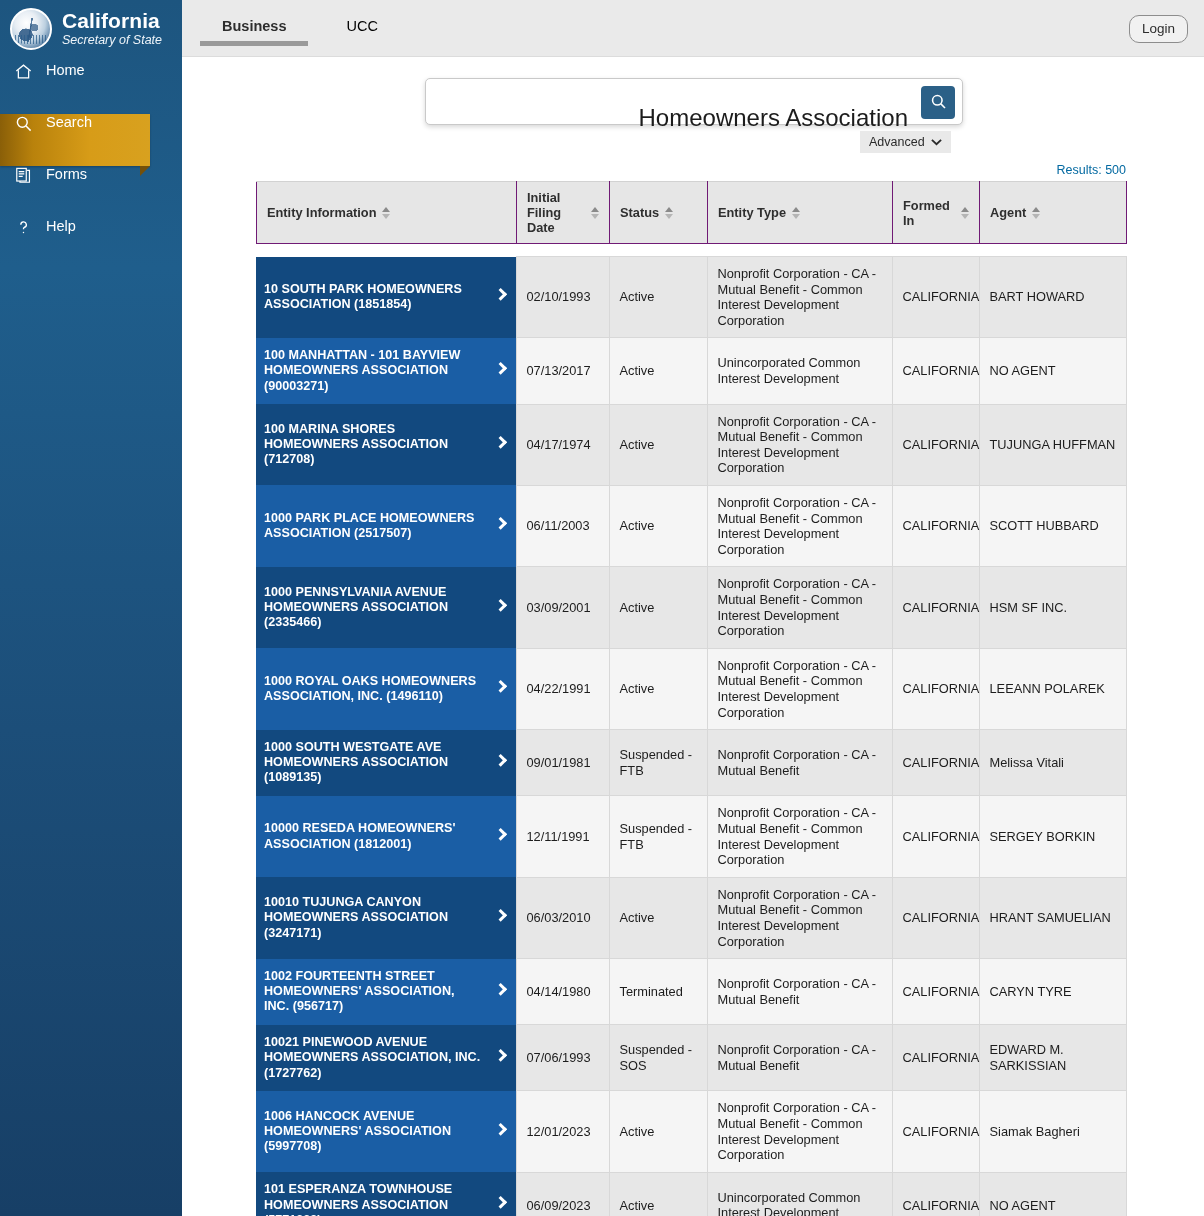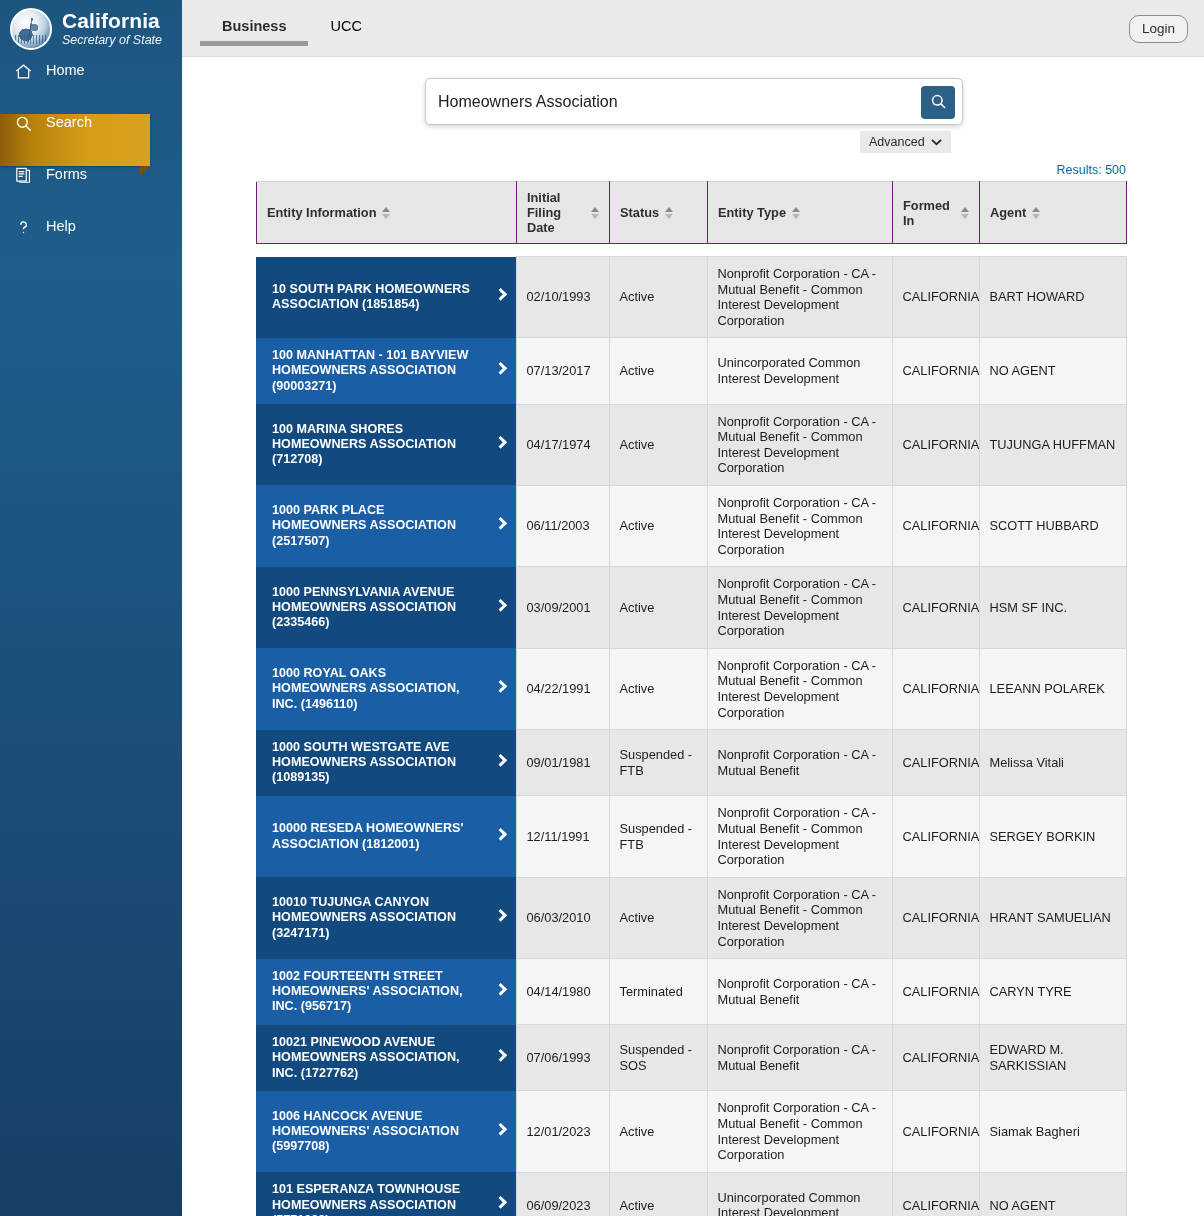--- a/index.html
+++ b/index.html
@@ -54,42 +54,42 @@
   .nav-item.active::after {
     content: ""; position: absolute; right: 0; bottom: -10px;
     border-left: 10px solid #74500a; border-bottom: 10px solid transparent;
   }
 
   
   .topbar {
     position: absolute; left: 182px; top: 0; width: 1022px; height: 57px;
     background: #eaeaea; border-bottom: 1px solid #dcdcdc;
   }
-  .tabs { position: absolute; left: 18px; top: 18px; display: flex; }
+  .tabs { position: absolute; left: 18px; top: 18px; display: flex; gap: 16px; }
   .tab { position: relative; padding: 0 22px 12px 22px; font-size: 14.5px; color: #000000; cursor: pointer; }
   .tab.active { font-weight: bold; color: #2d2d2d; }
   .tab.active::after {
     content: ""; position: absolute; left: 0; right: 0; bottom: 0; height: 5px; background: #9a9a9a;
   }
   .login-btn {
     position: absolute; right: 16px; top: 15px; height: 28px; min-width: 56px; padding: 0 12px;
     background: #f1f1f1; border: 1px solid #8d8d8d; border-radius: 10px;
     font-size: 13.5px; color: #2d2d2d; cursor: pointer; line-height: 26px; text-align: center;
   }
 
   
   .search-wrap { position: absolute; left: 425px; top: 78px; width: 538px; }
   .search-box {
     position: relative; height: 47px; background: #ffffff;
     border: 1px solid #c9c9c9; border-radius: 5px; box-shadow: 0 2px 5px rgba(0,0,0,.16);
   }
   .search-input {
-    position: absolute; left: 12px; top: 0; width: 470px; height: 45px;
-    border: 0; outline: 0; font-size: 16px; color: #1c1c1c;
-    font-family: "Liberation Sans", sans-serif; background: transparent;
+    position: absolute; left: 12px; top: 16px; width: 470px; height: 45px;
+    border: 0; outline: 0; font-size: 24px; color: #1c1c1c;
+    font-family: "Liberation Sans", sans-serif; background: transparent; text-align: right;
   }
   .search-btn {
     position: absolute; right: 7px; top: 7px; width: 34px; height: 33px;
     background: #2b6087; border: 0; border-radius: 4px; cursor: pointer;
     display: flex; align-items: center; justify-content: center;
   }
   .advanced-btn {
     position: absolute; left: 435px; top: 53px; height: 22px; padding: 0 9px;
     background: #e9e9e9; font-size: 12.5px; color: #2b2b2b; cursor: pointer;
     display: flex; align-items: center; gap: 6px;
@@ -113,21 +113,21 @@
   .sortico i { width: 0; height: 0; display: block; border-left: 4px solid transparent; border-right: 4px solid transparent; }
   .sortico i.up { border-bottom: 5px solid #8a8a8a; }
   .sortico i.dn { border-top: 5px solid #b5b5b5; }
 
   tbody td {
     border: 1px solid #d8d8d8; padding: 9px 10px; vertical-align: middle;
     font-size: 12.8px; color: #1d1d1d; line-height: 1.22;
   }
   td.c-entity {
     color: #ffffff; font-weight: bold; font-size: 12.6px; border: 0;
-    padding: 10px 34px 10px 16px; position: relative; line-height: 1.22; cursor: pointer;
+    padding: 10px 34px 10px 8px; position: relative; line-height: 1.22; cursor: pointer;
   }
   tr.odd td.c-entity { background: #12497f; }
   tr.even td.c-entity { background: #1a5ea5; }
   tr.odd td:not(.c-entity) { background: #e7e7e7; }
   tr.even td:not(.c-entity) { background: #f5f5f5; }
   .chev {
     position: absolute; right: 14px; top: 50%; transform: translateY(-50%);
     width: 9px; height: 9px; border-right: 3px solid #ffffff; border-top: 3px solid #ffffff;
     transform-origin: center; rotate: 45deg; margin-top: -4px;
   }

